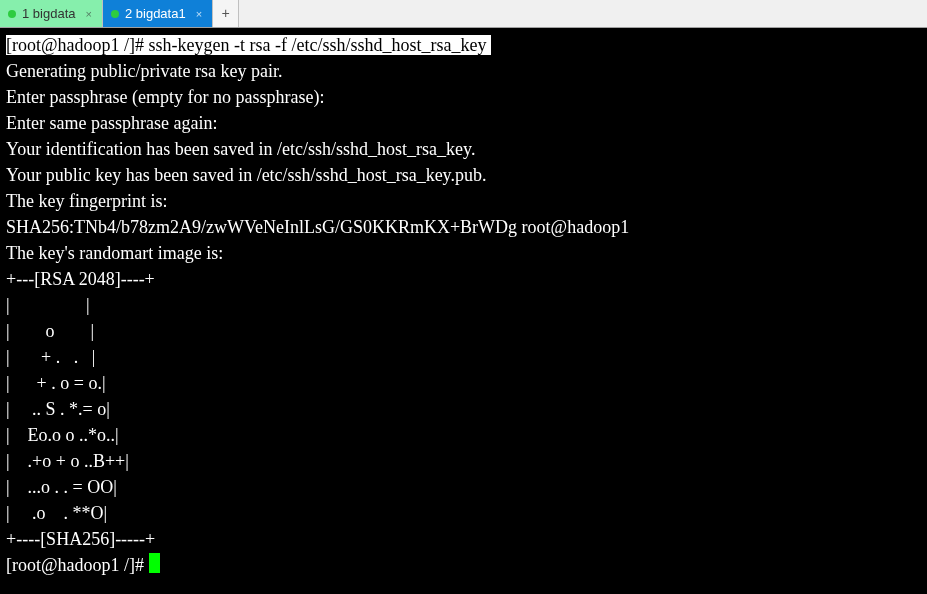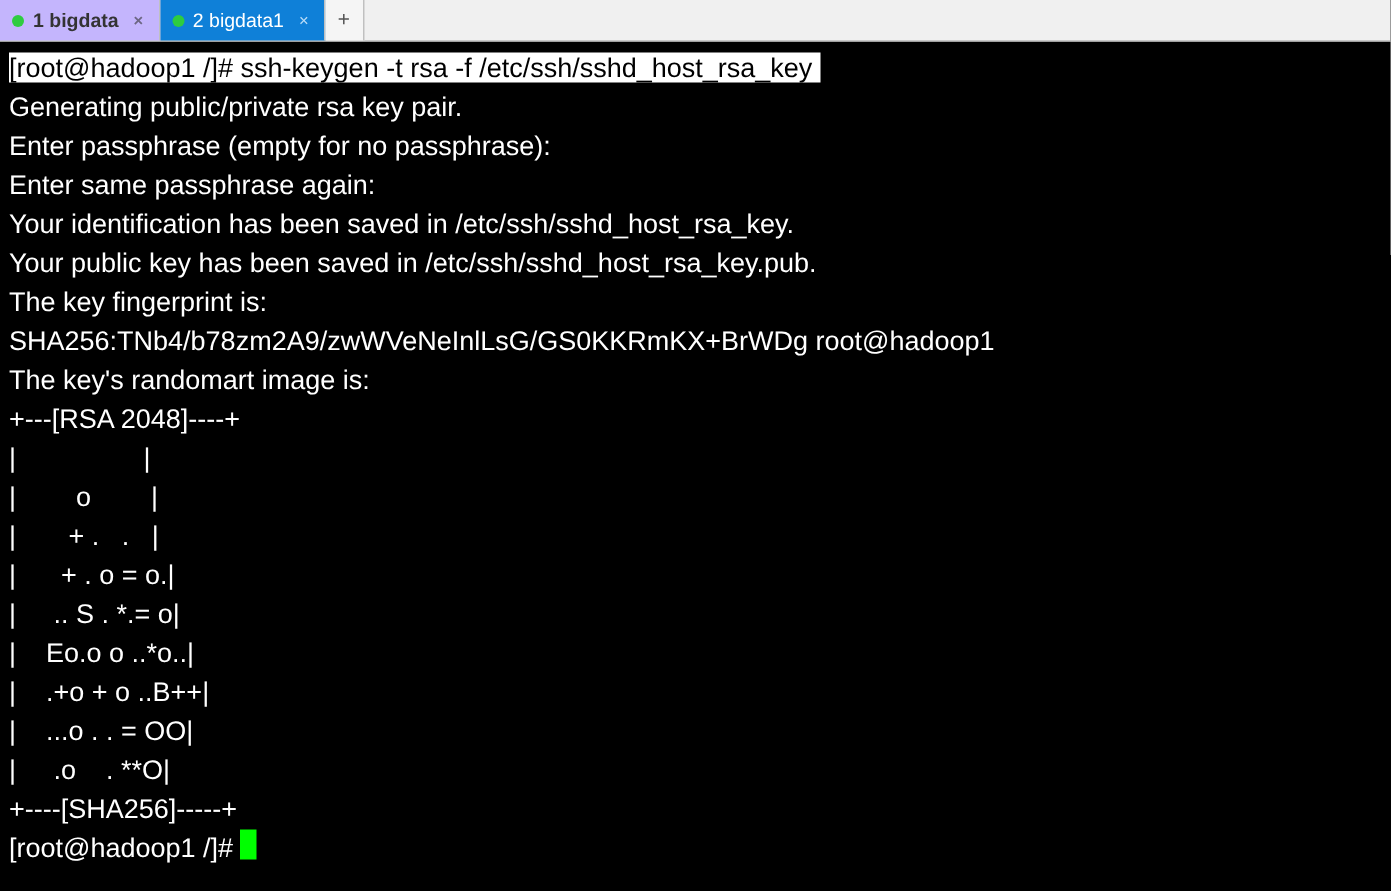--- a/index.html
+++ b/index.html
@@ -13,25 +13,24 @@
     border-bottom: 1px solid #a0a0a0;
     user-select: none;
   }
   .tab {
     display: flex;
     align-items: center;
     padding: 0 10px 0 8px;
     border-right: 1px solid #c0c0c0;
     font-size: 13px;
     font-family: Tahoma, Arial, sans-serif;
-    background: #c4b5fd;
+    background: #86efac;
     cursor: pointer;
     gap: 6px;
     color: #333;
-    font-weight: bold;
   }
   .tab.active {
     background: #0f80d8;
     color: #ffffff;
     font-weight: normal;
   }
   .tab .dot {
     width: 8px; height: 8px; border-radius: 50%;
     background: #2ecc40;
     display: inline-block;
@@ -51,21 +50,21 @@
   
   .terminal {
     background: #000;
     color: #fff;
     width: 927px;
     height: 566px;
     padding: 4px 6px;
     font-size: 18px;
     line-height: 26px;
     white-space: pre;
-    font-family: Liberation Sans, sans-serif;
+    font-family: Liberation Serif, serif;
     overflow: hidden;
   }
   .hl {
     background: #ffffff;
     color: #000000;
   }
   .cursor {
     display: inline-block;
     width: 11px;
     height: 20px;

